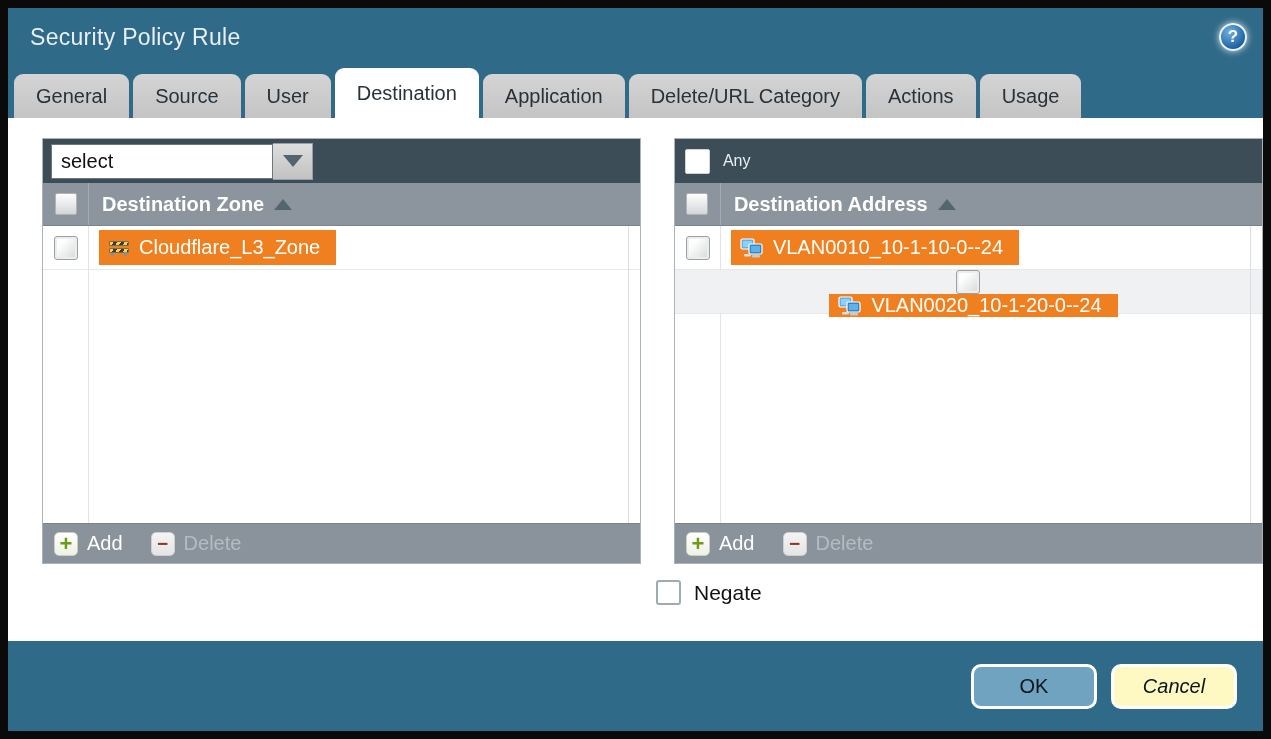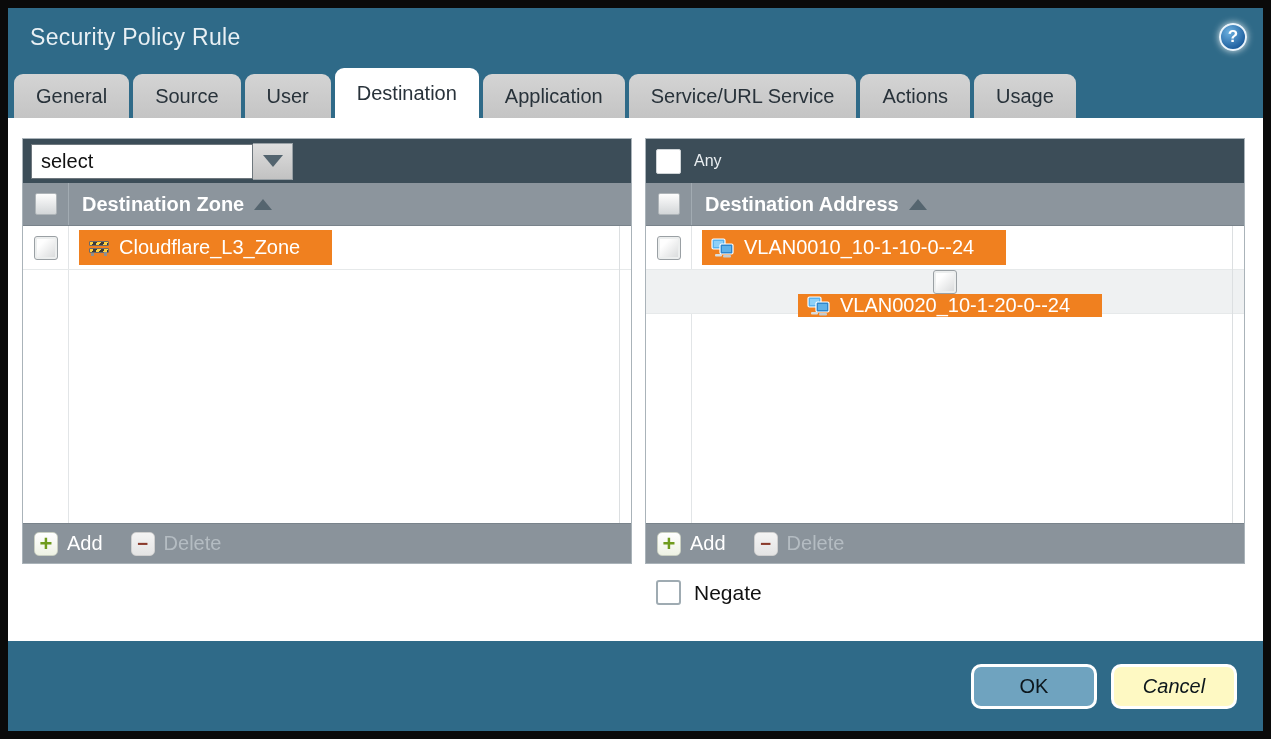--- a/index.html
+++ b/index.html
@@ -81,20 +81,21 @@
     flex: 1 1 auto;
     padding: 20px 0 0 14px;
     overflow: hidden;
   }
   .panels { display: flex; gap: 13px; }
   .panel {
     height: 426px;
     display: flex;
     flex-direction: column;
     border: 1px solid #aab3b9;
+    margin-left: 20px;
   }
   .panel-left  { width: 610px; }
   .panel-right { width: 600px; }
 
   .panel-toolbar {
     background: #3C4D58;
     height: 44px;
     flex: 0 0 auto;
     display: flex;
     align-items: center;
@@ -226,21 +227,21 @@
     box-shadow: inset 0 0 0 2px #eceeee;
     cursor: pointer;
   }
   .chip {
     background: #F0801F;
     color: #fff;
     height: 35px;
     display: inline-flex;
     align-items: center;
     gap: 9px;
-    padding: 0 32px 0 9px;
+    padding: 0 16px 0 9px;
     margin-left: 10px;
     font-size: 20px;
     white-space: nowrap;
   }
 
   
   .zone-icon { width: 22px; height: 16px; position: relative; flex: 0 0 auto; }
   .zone-rail-top, .zone-rail-bottom {
     position: absolute; left: 1px; right: 1px; height: 5px;
     background: repeating-linear-gradient(125deg, #ffd23f 0 3px, #3a3a3a 3px 6px);
@@ -368,21 +369,21 @@
       <div class="tab">
     <span>User</span>
   </div>
       <div class="tab active">
     <span>Destination</span>
   </div>
       <div class="tab">
     <span>Application</span>
   </div>
       <div class="tab">
-    <span>Service/URL Service</span>
+    <span>Delete/URL Category</span>
   </div>
       <div class="tab">
     <span>Actions</span>
   </div>
       <div class="tab">
     <span>Usage</span>
   </div>
     </div>
 
   <div class="content">

